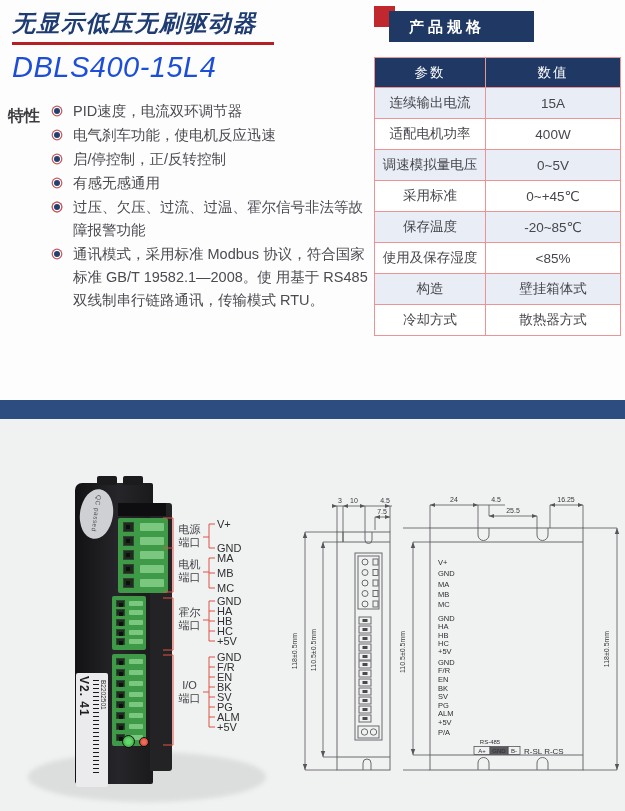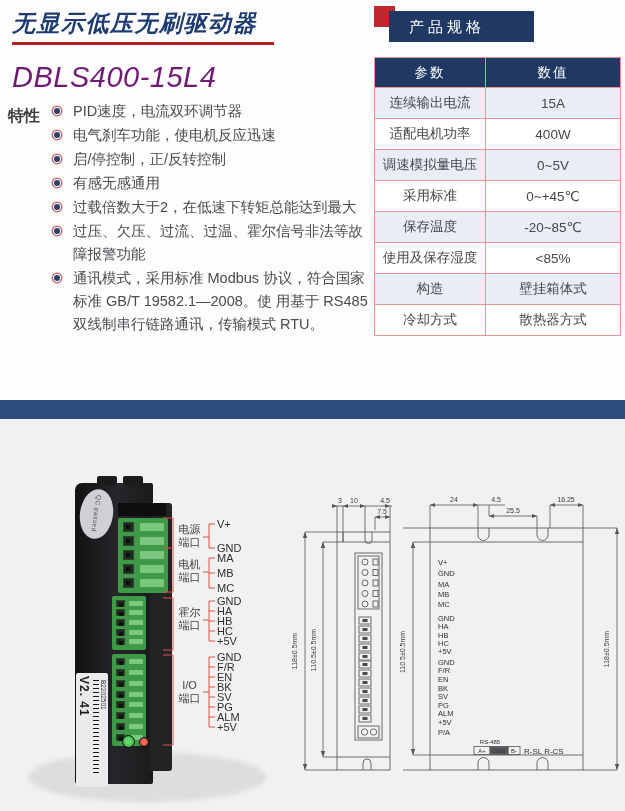--- a/index.html
+++ b/index.html
@@ -2,32 +2,32 @@
 <html><head>
 <meta charset="utf-8">
 <style>
   html,body{margin:0;padding:0;background:#fff;}
   .doc{position:relative;width:625px;height:811px;background:#fdfdfe;overflow:hidden;
        font-family:"Liberation Sans","DejaVu Sans",sans-serif;}
   
   .title-wrap{position:absolute;left:12px;top:8px;width:350px;font-style:italic;}
   .page-title{margin:0;font-size:23px;font-weight:bold;color:#1e3c72;letter-spacing:1.5px;}
   .title-underline{width:262px;height:3px;background:#b52025;margin-top:3px;}
-  .model{margin:16px 0 0 0;font-size:29px;font-weight:500;color:#701a75;letter-spacing:.5px;}
+  .model{margin:6px 0 0 0;font-size:29px;font-weight:500;color:#1d4ed8;letter-spacing:.5px;}
   
   .feat-label{position:absolute;left:8px;top:106px;font-size:16px;font-weight:bold;color:#3c3c40;}
   .features{position:absolute;left:52px;top:100px;width:322px;}
   .features ul{list-style:none;margin:0;padding:0;}
   .features li{position:relative;padding-left:21px;font-size:14.5px;line-height:23px;color:#4b4b50;margin-bottom:1px;}
   .dot{position:absolute;left:2px;top:8px;width:6px;height:6px;border-radius:50%;background:#24406e;
        box-shadow:0 0 0 1.2px #fdfdfe,0 0 0 2.4px #c4565a;}
   
   .red-square{position:absolute;left:374px;top:6px;width:21px;height:21px;background:#c0282d;}
   .specs-header{position:absolute;left:389px;top:11px;width:145px;height:31px;background:#203864;
-       color:#fff;font-size:15px;font-weight:normal;letter-spacing:4px;line-height:31px;padding-left:20px;box-sizing:border-box;}
+       color:#fff;font-size:15px;font-weight:bold;letter-spacing:4px;line-height:31px;padding-left:20px;box-sizing:border-box;}
   table.specs{position:absolute;left:374px;top:57px;width:247px;border-collapse:collapse;}
   table.specs th,table.specs td{border:1px solid #ec9393;font-size:13.5px;text-align:center;height:29px;padding:0;}
   table.specs th{background:#203864;color:#fff;font-weight:normal;letter-spacing:2px;}
   table.specs td{color:#46464c;background:#fff;height:30px;}
   table.specs tr.alt td{background:#e9eef6;}
   table.specs td.p{width:110px;}
   
   .band{position:absolute;left:0;top:400px;width:625px;height:19px;background:#2d4d80;}
   .drawings{position:absolute;left:0;top:419px;width:625px;height:392px;background:#f0f1f1;}
   
@@ -81,21 +81,21 @@
     <h2 class="model">DBLS400-15L4</h2>
   </div>
 
   <div class="feat-label">特性</div>
   <div class="features">
     <ul>
       <li><span class="dot"></span><span>PID速度，电流双环调节器</span></li>
       <li><span class="dot"></span><span>电气刹车功能，使电机反应迅速</span></li>
       <li><span class="dot"></span><span>启/停控制，正/反转控制</span></li>
       <li><span class="dot"></span><span>有感无感通用</span></li>
-      <li><span class="dot"></span><span>过载倍数大于2，在低速下转矩总能达到最大</span></li>
+      <li><span class="dot"></span></li>
       <li><span class="dot"></span><span>过压、欠压、过流、过温、霍尔信号非法等故障报警功能</span></li>
       <li><span class="dot"></span><span>通讯模式，采用标准 Modbus 协议，符合国家标准 GB/T 19582.1—2008。使 用基于 RS485 双线制串行链路通讯，传输模式 RTU。</span></li>
     </ul>
   </div>
 
   <div class="red-square"></div>
   <div class="specs-header">产品规格</div>
   <table class="specs">
     <tbody>
         <tr>

